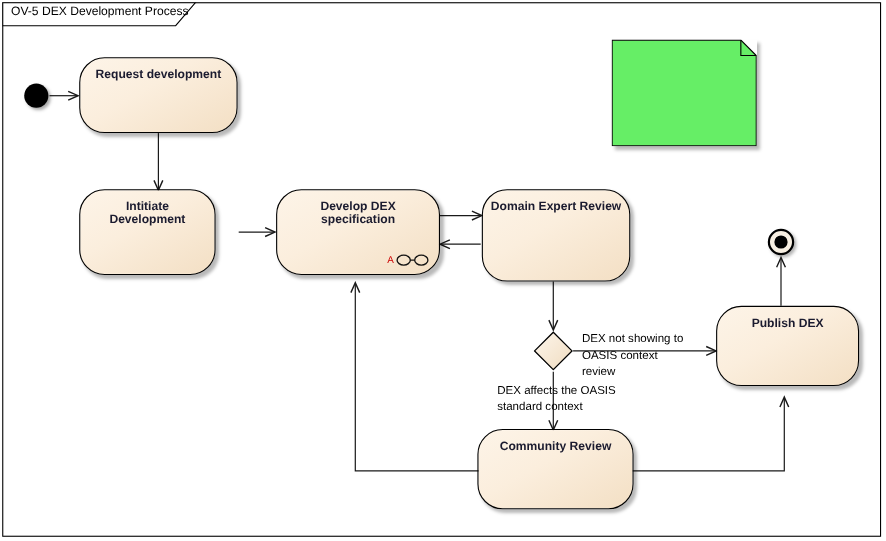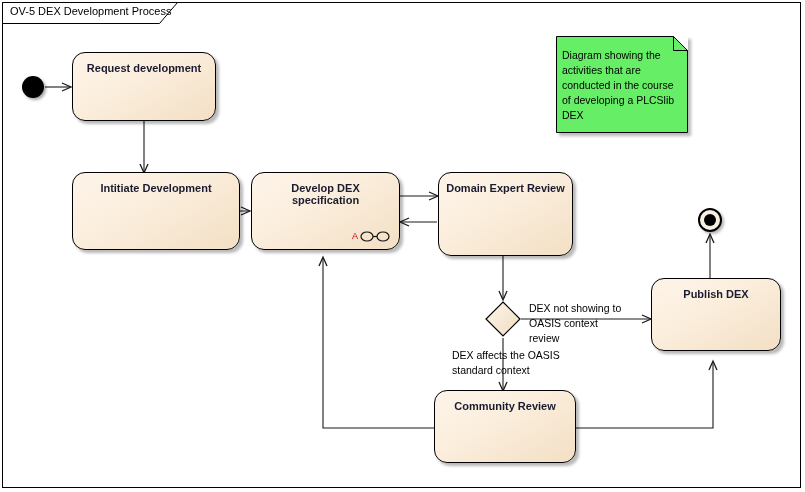--- a/index.html
+++ b/index.html
@@ -52,21 +52,21 @@
     width: 805px;
     height: 492px;
     z-index: 2;
     pointer-events: none;
   }
   
   .activity-node {
     position: absolute;
     box-sizing: border-box;
     border: 1px solid #000000;
-    border-radius: 13px;
+    border-radius: 23px;
     background: linear-gradient(150deg, #fdf4e8 0%, #fbeedd 42%, #f3dfc4 100%);
     box-shadow: 3px 3px 3px rgba(0,0,0,0.28);
     z-index: 3;
   }
   .activity-node .node-label {
     position: absolute;
     left: 0;
     right: 0;
     top: 9px;
     text-align: center;
@@ -215,21 +215,21 @@
 
     <line x1="710" y1="278" x2="710" y2="235" stroke="#1a1a1a" stroke-width="1.1" marker-end="url(#openArrow)"></line>
   </svg>
 
   <div id="initial-state"></div>
 
   <div class="activity-node" style="left:72px; top:52px; width:144px; height:69px;">
     <div class="node-label">Request development</div>
   </div>
 
-  <div class="activity-node" style="left:72px; top:172px; width:168px; height:78px;">
+  <div class="activity-node" style="left:72px; top:172px; width:124px; height:78px;">
     <div class="node-label">Intitiate Development</div>
   </div>
 
   <div class="activity-node" style="left:438px; top:172px; width:135px; height:84px;">
     <div class="node-label">Domain Expert Review</div>
   </div>
 
   <div class="activity-node" style="left:251px; top:172px; width:149px; height:78px;">
     <div class="node-label">Develop DEX specification</div>
     <div class="composite-marker">
@@ -270,16 +270,15 @@
 OASIS context
 review</div>
   <div class="edge-label" id="label-affects-oasis">DEX affects the OASIS
 standard context</div>
 
   <div id="note-box">
     <svg width="132" height="97">
       <path d="M0.5,0.5 L117.5,0.5 L131.5,14.5 L131.5,96.5 L0.5,96.5 Z" fill="#66ee66" stroke="#000000" stroke-width="1"></path>
       <path d="M117.5,0.5 L117.5,14.5 L131.5,14.5" fill="none" stroke="#000000" stroke-width="1"></path>
     </svg>
-    <div class="note-text">Diagram showing the activities that are conducted in the course of developing a PLCSlib DEX</div>
   </div>
 
 </div>
 
 </body></html>

